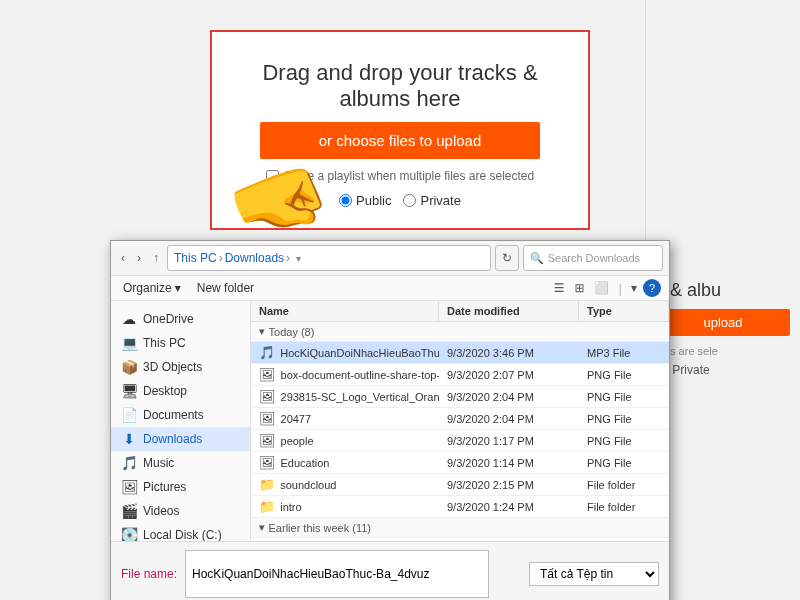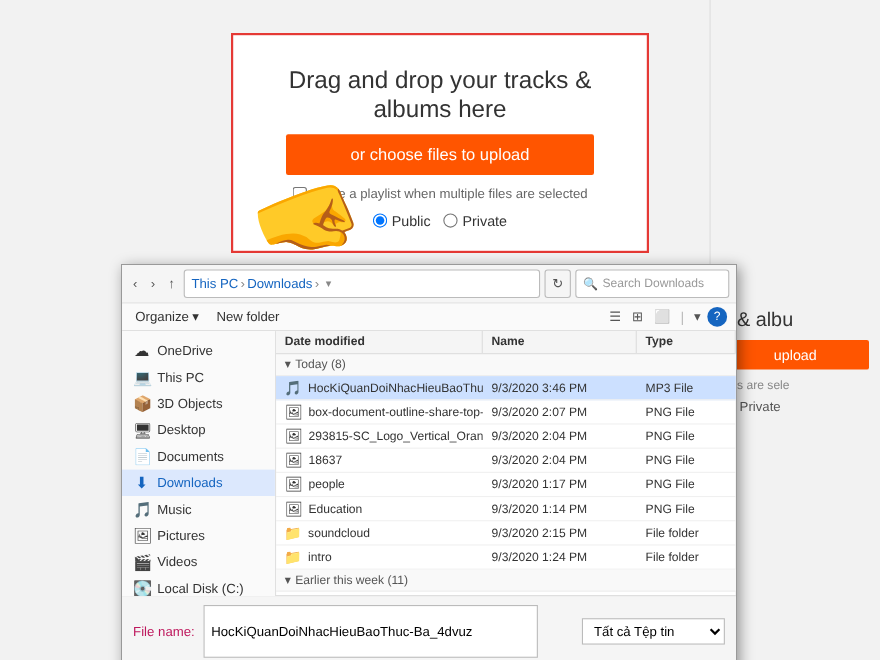--- a/index.html
+++ b/index.html
@@ -533,22 +533,22 @@
       </div>
       <div class="sidebar-item">
         <span class="sidebar-icon">💽</span>
         <span>Local Disk (C:)</span>
       </div>
 
     </div>
 
     <div class="file-list-area">
       <div class="file-list-header">
+        <div class="file-list-header-cell">Name</div>
         <div class="file-list-header-cell">Date modified</div>
-        <div class="file-list-header-cell">Name</div>
         <div class="file-list-header-cell">Type</div>
       </div>
 
       <div class="file-group-label">
         <span>▾</span>
         <span>Today (8)</span>
       </div>
 
       <div class="file-row selected">
         <div class="file-cell">
@@ -570,21 +570,21 @@
         <div class="file-cell">
           <span class="file-icon">🖼</span>
           <span>293815-SC_Logo_Vertical_Orange_2x-222...</span>
         </div>
         <div class="file-cell">9/3/2020 2:04 PM</div>
         <div class="file-cell">PNG File</div>
       </div>
       <div class="file-row">
         <div class="file-cell">
           <span class="file-icon">🖼</span>
-          <span>18637</span>
+          <span>20477</span>
         </div>
         <div class="file-cell">9/3/2020 2:04 PM</div>
         <div class="file-cell">PNG File</div>
       </div>
       <div class="file-row">
         <div class="file-cell">
           <span class="file-icon">🖼</span>
           <span>people</span>
         </div>
         <div class="file-cell">9/3/2020 1:17 PM</div>

